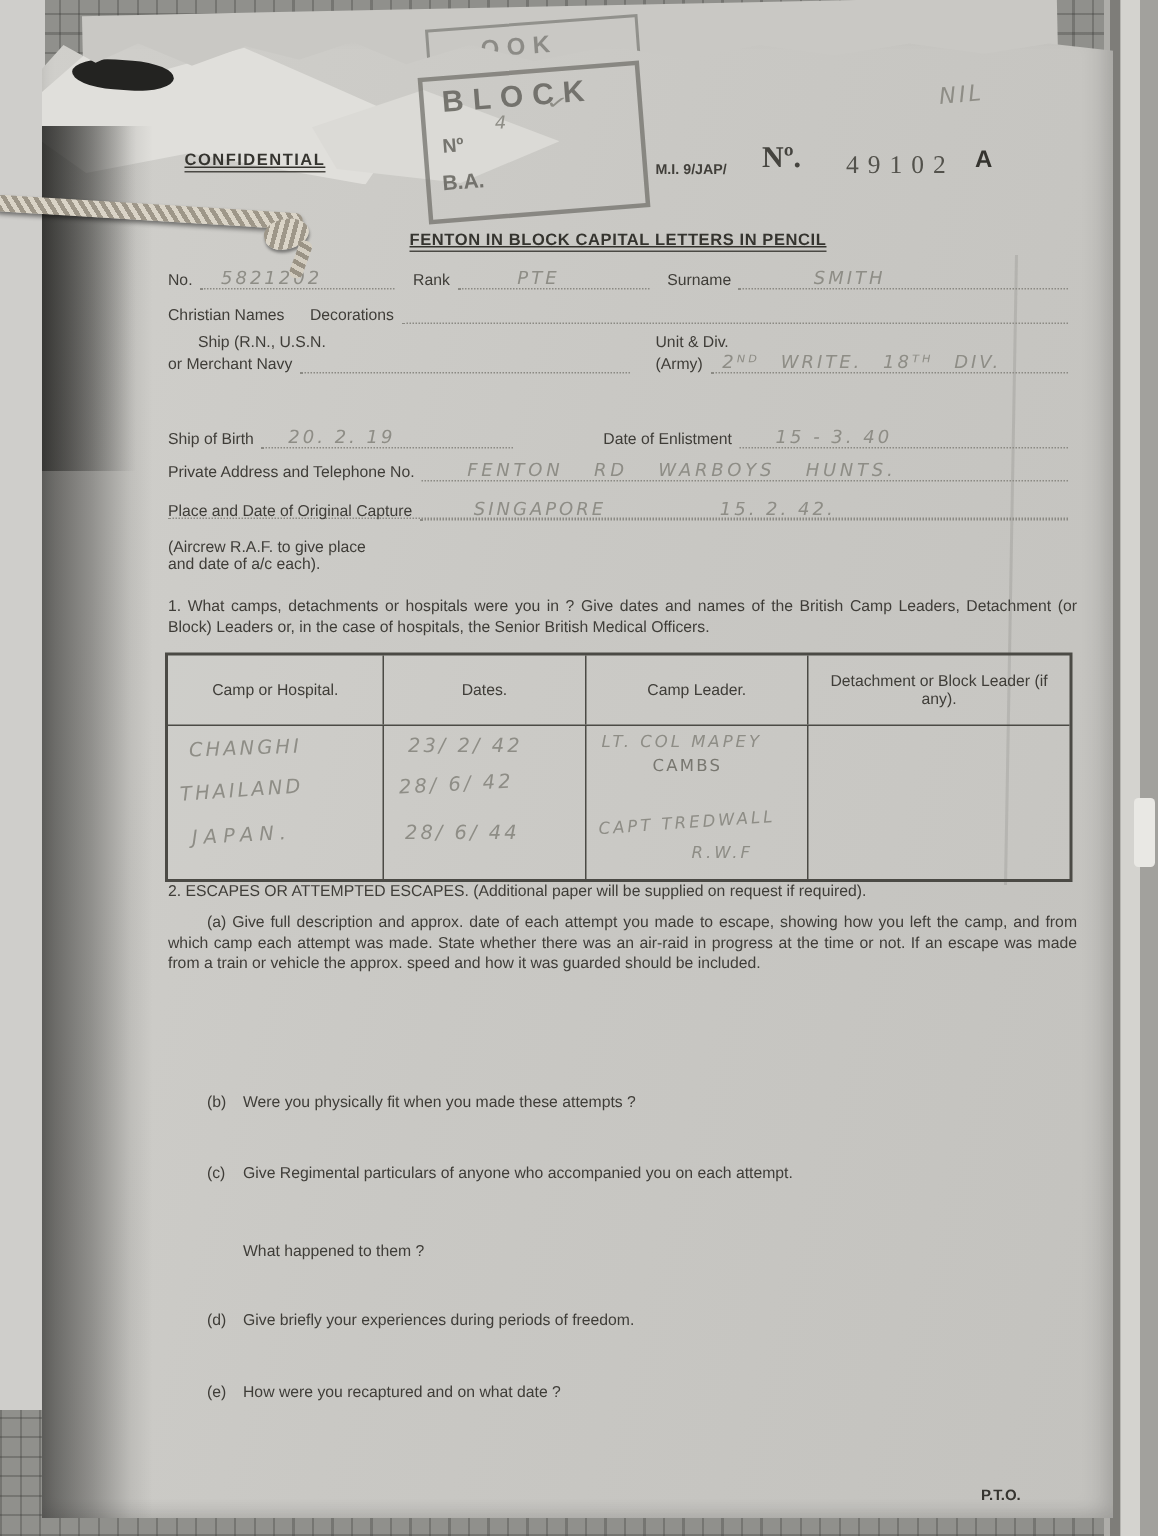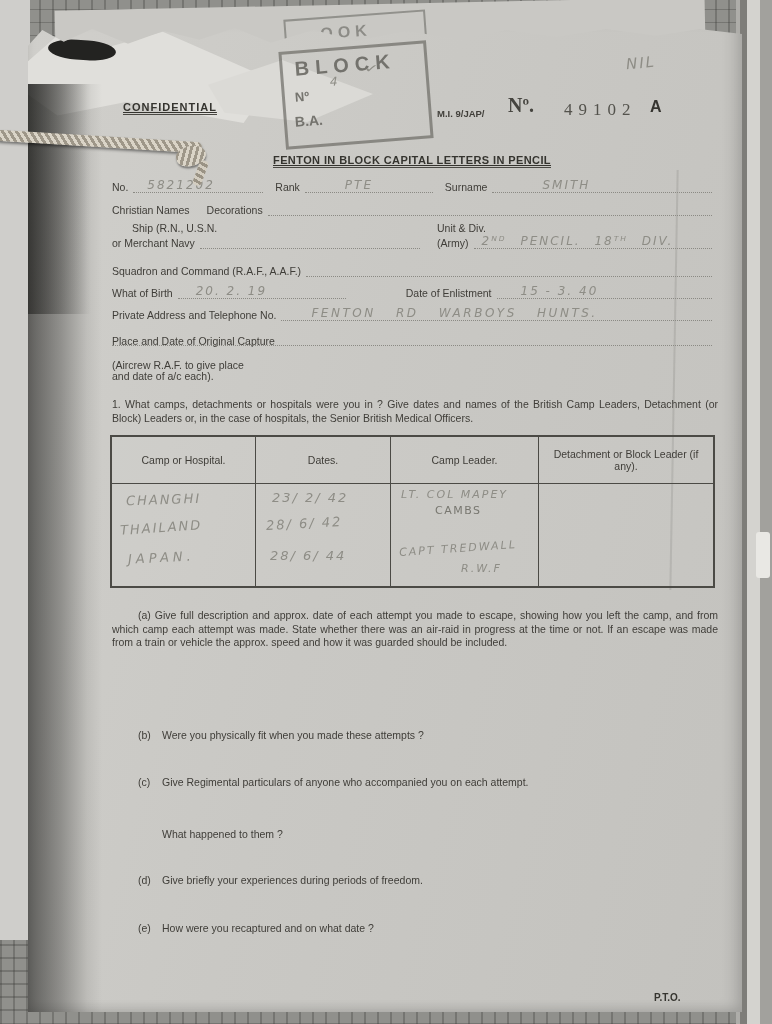--- a/index.html
+++ b/index.html
@@ -157,33 +157,27 @@
     <div class="abs frow" style="top:214px;width:308px;">
       <span class="lbl">or Merchant Navy</span>
       <span class="fill">
         <span class="hv pencil"></span>
       </span>
     </div>
     <span class="abs sub-label" style="left:409px;top:202px;">Unit &amp; Div.</span>
     <div class="abs frow" style="left:409px;top:214px;width:275px;">
       <span class="lbl">(Army)</span>
       <span class="fill">
-        <span class="hv pencil" style="left:8px;word-spacing:8px;">2ᴺᴰ PENCIL.  18ᵀᴴ DIV.</span>
-      </span>
-    </div>
-
-    <div class="abs frow" style="top:242px;">
-      <span class="lbl">Squadron and Command (R.A.F., A.A.F.)</span>
-      <span class="fill">
-        <span class="hv pencil"></span>
-      </span>
-    </div>
+        <span class="hv pencil" style="left:8px;word-spacing:8px;">2ᴺᴰ WRITE.  18ᵀᴴ DIV.</span>
+      </span>
+    </div>
+
 
     <div class="abs frow" style="top:264px;">
-      <span class="lbl">What of Birth</span>
+      <span class="lbl">Ship of Birth</span>
       <span class="fill" style="flex:none;width:168px;text-align:center;">
         <span class="hv pencil" style="left:18px;">20. 2. 19</span>
       </span>
       <span class="lbl" style="margin-left:60px;">Date of Enlistment</span>
       <span class="fill">
         <span class="hv pencil" style="left:24px;">15 - 3. 40</span>
       </span>
     </div>
 
     <div class="abs frow" style="top:286px;">
@@ -192,20 +186,24 @@
         <span class="hv pencil" style="left:30px;word-spacing:14px;letter-spacing:2.5px;">FENTON RD  WARBOYS  HUNTS.</span>
       </span>
     </div>
 
     <div class="abs frow" style="top:311px;">
       <span class="fill"></span>
     </div>
 
     <div class="abs frow" style="top:312px;">
       <span class="lbl">Place and Date of Original Capture</span>
+      <span class="fill">
+        <span class="hv pencil" style="left:36px;">SINGAPORE</span>
+        <span class="hv pencil" style="left:200px;">15. 2. 42.</span>
+      </span>
     </div>
     <span class="abs sub-label" style="left:84px;top:339px;">(Aircrew R.A.F. to give place</span>
     <span class="abs sub-label" style="left:84px;top:350px;">and date of a/c each).</span>
 
     <div class="abs para" style="left:84px;top:378px;width:606px;">1.   What camps, detachments or hospitals were you in ?   Give dates and names of the British Camp Leaders,  Detachment (or Block) Leaders or, in the case of hospitals, the Senior British Medical Officers.</div>
 
     <div class="abs camp-table">
       <div class="thead">
         <div class="cell c1">Camp or Hospital.</div>
         <div class="cell c2">Dates.</div>
@@ -226,20 +224,21 @@
         <div class="bcell c3">
           <span class="pencil" style="left:10px;top:4px;font-size:11px;">LT. COL  MAPEY</span>
           <span class="pencil pencil-dark" style="left:44px;top:20px;font-size:11px;font-style:normal;letter-spacing:1.5px;">CAMBS</span>
           <span class="pencil" style="left:8px;top:58px;font-size:11px;transform:rotate(-4deg);">CAPT  TREDWALL</span>
           <span class="pencil" style="left:46px;top:78px;font-size:11px;margin-left:24px;">R.W.F</span>
         </div>
         <div class="bcell c4"></div>
       </div>
     </div>
 
+    <div class="abs" style="left:84px;top:568px;width:606px;font-size:10.5px;">2.   ESCAPES OR ATTEMPTED ESCAPES.   (Additional paper will be supplied on request if required).</div>
     <div class="abs para" style="left:84px;top:589px;width:606px;text-indent:26px;">(a)   Give full description and approx. date of each attempt you made to escape, showing how you left the camp, and from which camp each attempt was made.   State whether there was an air-raid in progress at the time or not.   If an escape was made from a train or vehicle the approx. speed and how it was guarded should be included.</div>
 
     <div class="abs qrow" style="left:110px;top:709px;width:560px;">
       <span class="mk">(b)</span>
       <span>Were you physically fit when you made these attempts ?</span>
     </div>
 
     <div class="abs qrow" style="left:110px;top:756px;width:560px;">
       <span class="mk">(c)</span>
       <span>Give Regimental particulars of anyone who accompanied you on each attempt.</span>

